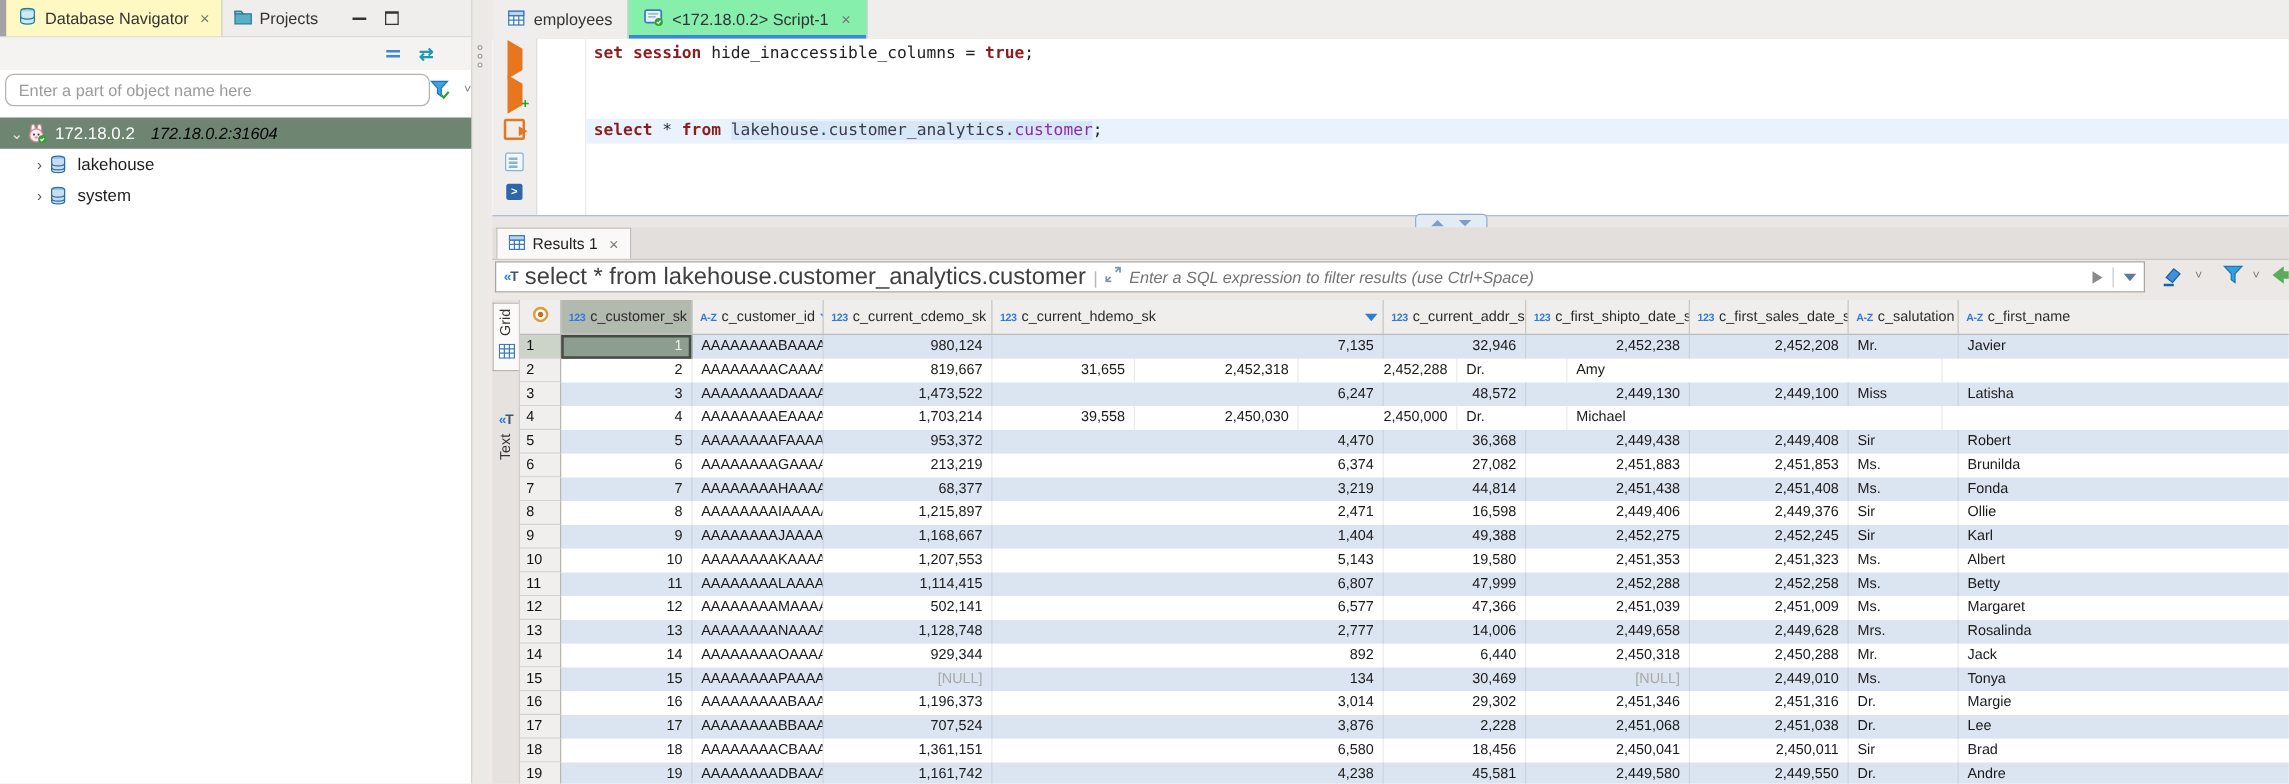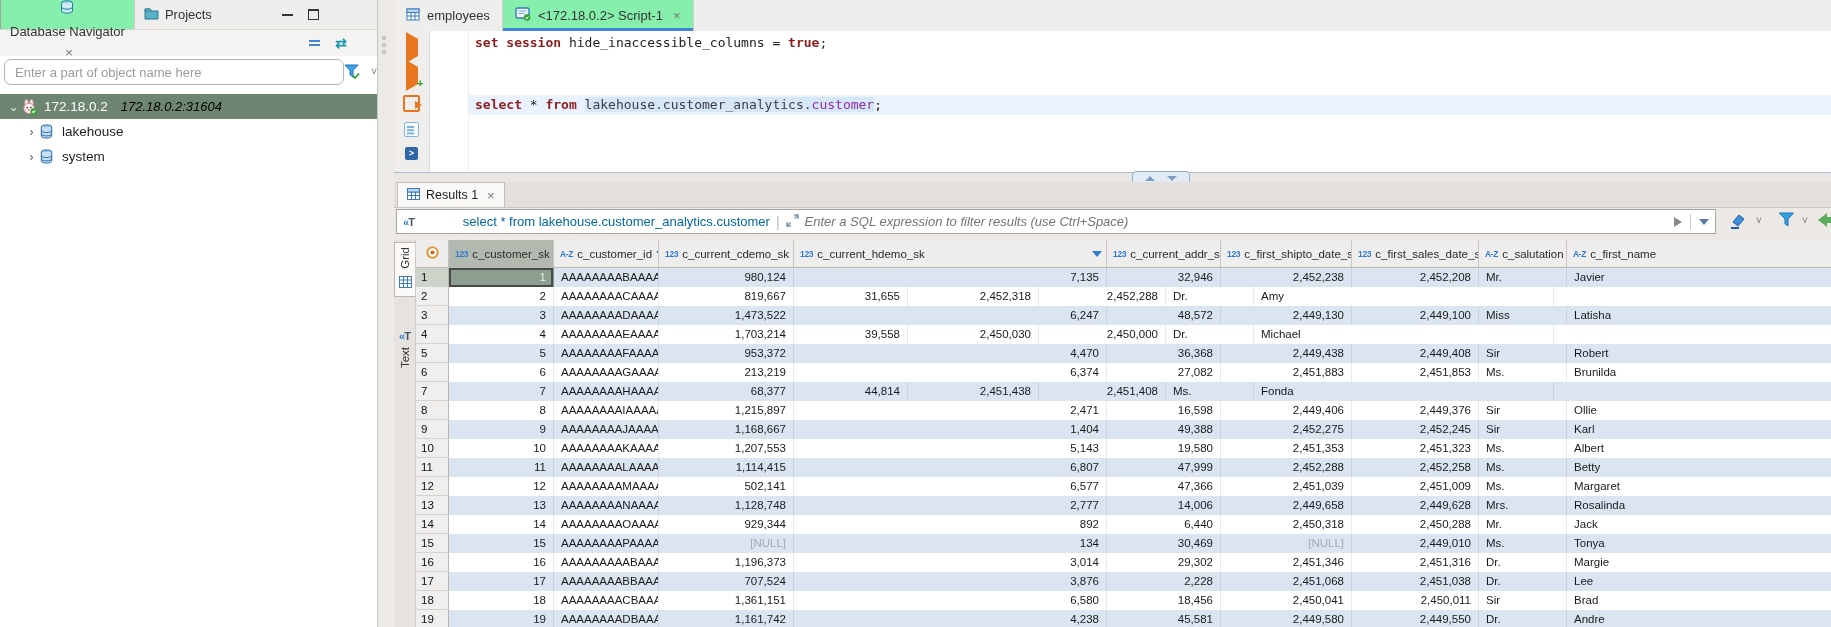--- a/index.html
+++ b/index.html
@@ -2,21 +2,21 @@
 <html><head>
 <meta charset="utf-8">
 <style>
   html,body{margin:0;padding:0;}
   body{width:1831px;height:627px;position:relative;overflow:hidden;
        background:#edeae7;font-family:"Liberation Sans",sans-serif;color:#222;}
   
   .left-panel{position:absolute;left:0;top:0;width:378px;height:627px;background:#fff;border-right:1px solid #c9c5c1;box-sizing:border-box;}
   .lp-tabbar{height:29px;background:#f0eeec;border-bottom:1px solid #d8d4d0;display:flex;align-items:stretch;}
   .lp-tab{display:flex;align-items:center;gap:6px;padding:0 9px;font-size:13px;color:#333;white-space:nowrap;}
-  .lp-tab.active{background:#86efac;border-right:1px solid #cfcbc7;border-left:1px solid #a3a3a3;flex-direction:column;}
+  .lp-tab.active{background:#fef9c3;border-right:1px solid #cfcbc7;border-left:5px solid #a3a3a3;}
   .tab-close{color:#777;font-size:13px;margin-left:3px;}
   .winbtns{margin-left:auto;display:flex;align-items:center;gap:15px;padding-right:58px;}
   .min-ic{width:11px;height:1px;border-bottom:2px solid #333;}
   .max-ic{width:9px;height:8px;border:1.4px solid #333;border-top-width:2.5px;}
   .lp-toolbar{height:26px;display:flex;align-items:center;justify-content:flex-end;gap:15px;padding-right:30px;background:#f5f3f1;}
   .collapse-ic{display:flex;flex-direction:column;gap:2px;}
   .collapse-ic i{display:block;width:11px;height:2px;background:#3f86d2;}
   .link-ic{font-size:14px;color:#1e9ab0;font-weight:bold;line-height:1;}
   .lp-filter{position:relative;height:30px;margin-top:2px;}
   .lp-filter input{position:absolute;left:4px;top:1px;width:318px;height:24px;border:1px solid #b5b1ad;border-radius:7px;padding:0 10px;font-size:13px;color:#555;outline:none;font-family:"Liberation Sans",sans-serif;}
@@ -63,21 +63,21 @@
   .tri-up{width:0;height:0;border-bottom:5px solid #7e9cc4;border-left:5px solid transparent;border-right:5px solid transparent;}
   .tri-dn{width:0;height:0;border-top:5px solid #7e9cc4;border-left:5px solid transparent;border-right:5px solid transparent;}
   
   .results{position:absolute;top:182px;left:0;right:0;bottom:0;background:#ebe8e5;}
   .res-tabbar{height:25px;background:#e2dfdc;border-bottom:1px solid #cac6c2;display:flex;align-items:stretch;}
   .res-tab{display:flex;align-items:center;gap:6px;padding:0 9px;margin-left:3px;font-size:12.5px;background:#faf9f8;border:1px solid #c2beba;border-bottom:none;color:#222;}
   .res-filter{position:absolute;top:26px;left:2px;right:0;height:29px;}
   .filter-box{position:absolute;left:0;top:1px;width:1320px;height:25px;background:#fff;border:1px solid #a9a5a1;box-sizing:border-box;display:flex;align-items:center;padding:0 6px;gap:6px;}
   .sqltext-ic{font-size:11px;font-weight:bold;color:#2e7cd6;letter-spacing:-1px;}
   .sqltext-ic b{color:#456;}
-  .f-query{color:#0369a1;font-size:13px;white-space:nowrap;margin-left:43px;}
+  .f-query{color:#404040;font-size:19px;white-space:nowrap;}
   .f-div{color:#b7b7b7;font-size:14px;}
   .f-placeholder{color:#737373;font-size:13px;font-style:italic;white-space:nowrap;}
   .f-right{margin-left:auto;display:flex;align-items:center;gap:8px;}
   .mini-play{width:0;height:0;border-left:8px solid #8a8a8a;border-top:5px solid transparent;border-bottom:5px solid transparent;}
   .mini-sep{width:1px;height:16px;background:#ccc;}
   .mini-drop{width:0;height:0;border-top:6px solid #5b7a9d;border-left:5px solid transparent;border-right:5px solid transparent;}
   .f-icons{position:absolute;top:4px;display:flex;align-items:center;}
   .chev-sm{color:#777;font-size:10px;}
   
   .grid-area{position:absolute;top:58px;left:0;right:0;bottom:0;}
@@ -431,20 +431,21 @@
               <div class="dcell num" style="width: 131px;">2,451,883</div>
               <div class="dcell num" style="width: 127px;">2,451,853</div>
               <div class="dcell txt" style="width: 88px;">Ms.</div>
               <div class="dcell txt" style="width: 300px;">Brunilda</div>
             </div>
             <div class="g-row alt">
               <div class="rnum">7</div>
               <div class="dcell num" style="width: 105px;">7</div>
               <div class="dcell txt" style="width: 105px;">AAAAAAAAHAAAAAAA</div>
               <div class="dcell num" style="width: 135px;">68,377</div>
+              <div class="dcell num" style="width: 313px;">3,219</div>
               <div class="dcell num" style="width: 114px;">44,814</div>
               <div class="dcell num" style="width: 131px;">2,451,438</div>
               <div class="dcell num" style="width: 127px;">2,451,408</div>
               <div class="dcell txt" style="width: 88px;">Ms.</div>
               <div class="dcell txt" style="width: 300px;">Fonda</div>
             </div>
             <div class="g-row">
               <div class="rnum">8</div>
               <div class="dcell num" style="width: 105px;">8</div>
               <div class="dcell txt" style="width: 105px;">AAAAAAAAIAAAAAAA</div>

